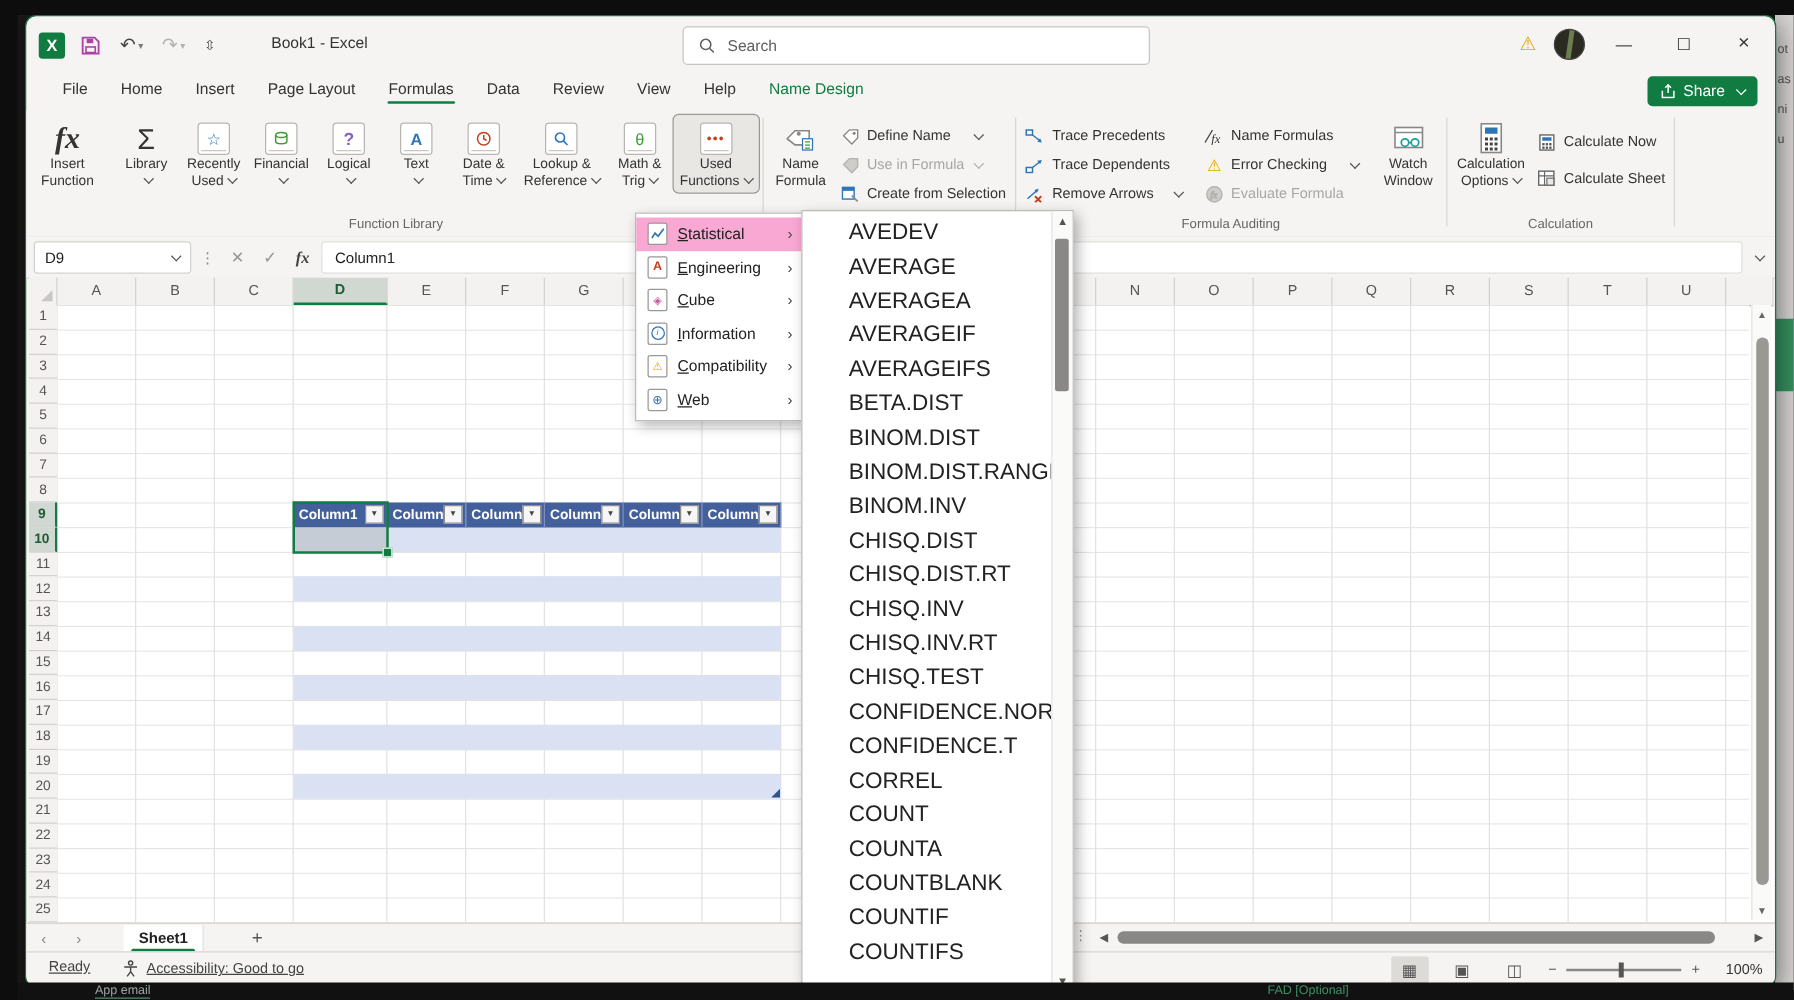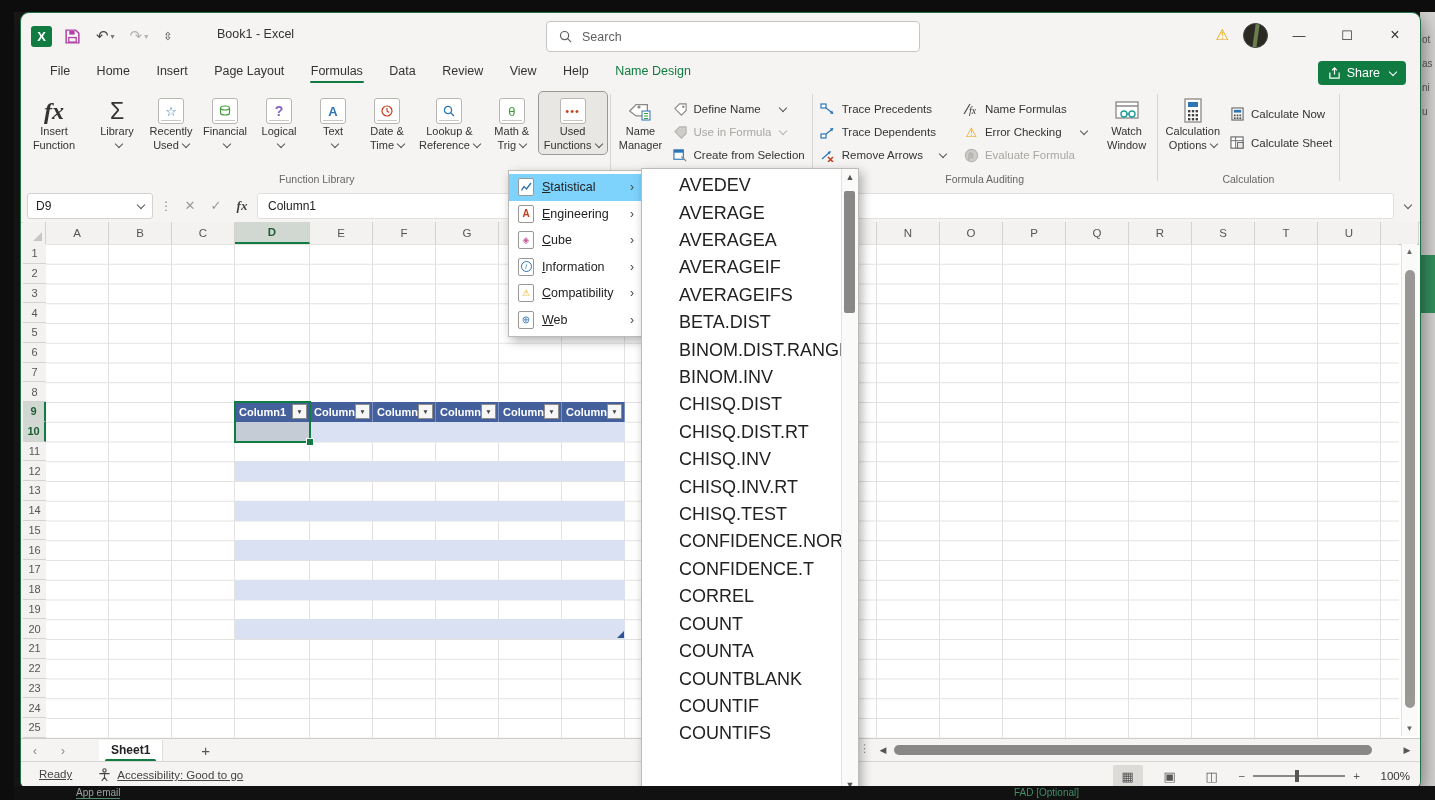--- a/index.html
+++ b/index.html
@@ -153,21 +153,21 @@
   .viewbtn.active{background:#dddbd8;}
   .zoomctl{display:flex;align-items:center;gap:8px;color:#555;}
   .ztrack{width:92px;height:2px;background:#8a8886;position:relative;}
   .zhandle{position:absolute;left:42px;top:-5px;width:4px;height:12px;background:#555;}
   .zpct{width:38px;text-align:right;color:#333;font-size:11.5px;}
 
   
   .menu{position:absolute;background:#fff;border:1px solid #bdbbb9;box-shadow:3px 4px 10px rgba(0,0,0,.3);z-index:40;}
   .catmenu{left:508px;top:170px;width:132px;padding:3px 0;}
   .catitem{height:26.5px;display:flex;align-items:center;padding:0 7px 0 9px;font-size:12.5px;color:#222;gap:8px;}
-  .catitem.hot{background:#7dd3fc;}
+  .catitem.hot{background:#f9a8d4;}
   .catitem .lab{flex:1;}
   .catitem .sub{color:#444;font-size:12px;}
   .pg{width:14px;height:16px;background:#fff;border:1px solid #9a9896;border-radius:2px;flex:0 0 14px;
       display:flex;align-items:center;justify-content:center;overflow:hidden;}
   .fnmenu{left:641px;top:168px;width:216px;height:624px;overflow:hidden;}
   .fnlist{position:absolute;left:0;top:3px;right:16px;}
   .fnitem{height:27.42px;display:flex;align-items:center;padding-left:37px;font-size:18px;color:#222;}
   .fnscroll{position:absolute;right:0;top:0;width:16px;bottom:0;background:#fafaf9;border-left:1px solid #e5e3e1;}
   .fnarrow{position:absolute;left:0;width:16px;height:16px;display:flex;align-items:center;justify-content:center;
            color:#555;font-size:9px;}
@@ -350,21 +350,21 @@
               <svg width="24" height="24" viewBox="0 0 24 24">
                   <path d="M4 4h9l8 8-8 8-8-8z" fill="#fff" stroke="#8a8886" stroke-width="1.3" transform="rotate(-45 12 12)"></path>
                   <circle cx="10" cy="8" r="1.6" fill="#8a8886"></circle>
                   <rect x="13" y="12" width="8" height="9" fill="#fff" stroke="#2e75b6"></rect>
                   <line x1="15" y1="14.5" x2="19" y2="14.5" stroke="#3f9c35"></line>
                   <line x1="15" y1="17" x2="19" y2="17" stroke="#3f9c35"></line>
                   <line x1="15" y1="19.5" x2="19" y2="19.5" stroke="#3f9c35"></line>
                 </svg>
             </span>
             <span class="bl">Name</span>
-            <span class="bl">Manager</span>
+            <span class="bl">Formula</span>
           </div>
           <div class="smallcol">
             <div class="smallbtn">
               <span class="sicon">
                   <svg width="15" height="15" viewBox="0 0 16 16">
                     <path d="M2 7 7 2h7v7l-5 5z" fill="#fff" stroke="#8a8886" stroke-width="1.2"></path>
                     <circle cx="11" cy="5" r="1.3" fill="#8a8886"></circle>
                   </svg>
                 </span>
               <span>Define Name</span>
@@ -761,20 +761,21 @@
   </div>
 
   <div class="menu fnmenu">
     <div class="fnlist" id="fnlist">
         <div class="fnitem">AVEDEV</div>
         <div class="fnitem">AVERAGE</div>
         <div class="fnitem">AVERAGEA</div>
         <div class="fnitem">AVERAGEIF</div>
         <div class="fnitem">AVERAGEIFS</div>
         <div class="fnitem">BETA.DIST</div>
+        <div class="fnitem">BINOM.DIST</div>
         <div class="fnitem">BINOM.DIST.RANGE</div>
         <div class="fnitem">BINOM.INV</div>
         <div class="fnitem">CHISQ.DIST</div>
         <div class="fnitem">CHISQ.DIST.RT</div>
         <div class="fnitem">CHISQ.INV</div>
         <div class="fnitem">CHISQ.INV.RT</div>
         <div class="fnitem">CHISQ.TEST</div>
         <div class="fnitem">CONFIDENCE.NORM</div>
         <div class="fnitem">CONFIDENCE.T</div>
         <div class="fnitem">CORREL</div>

